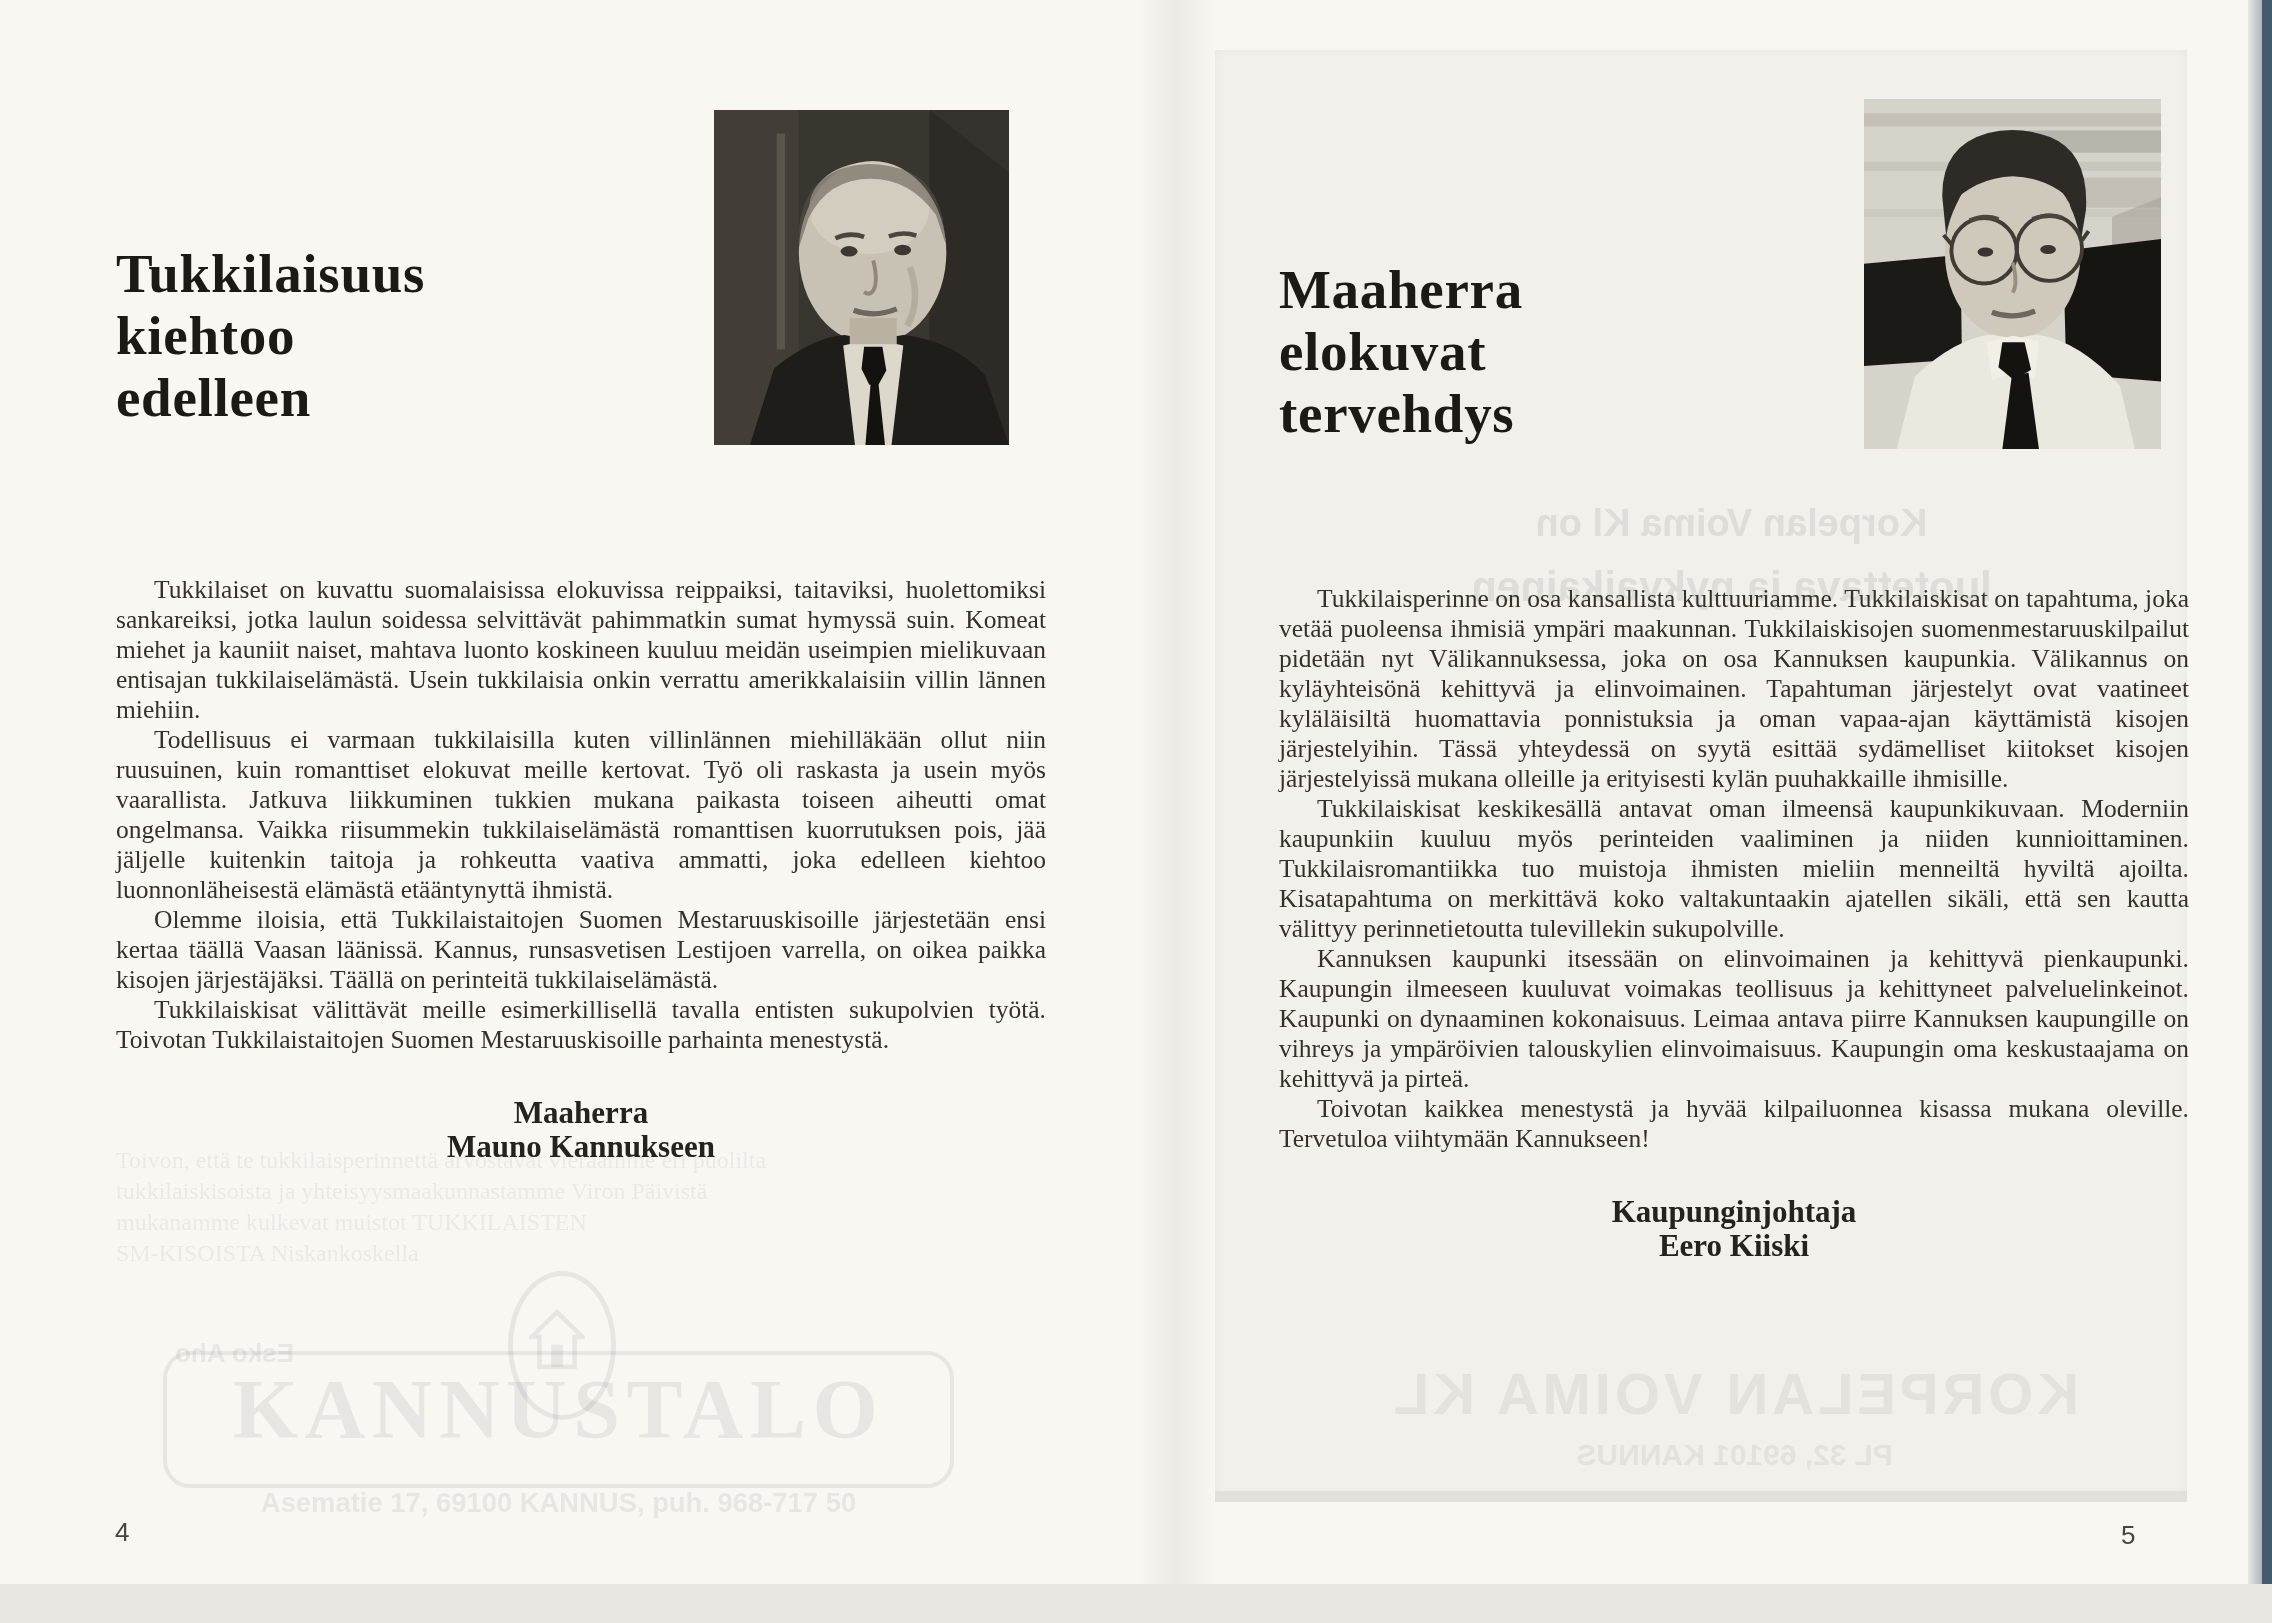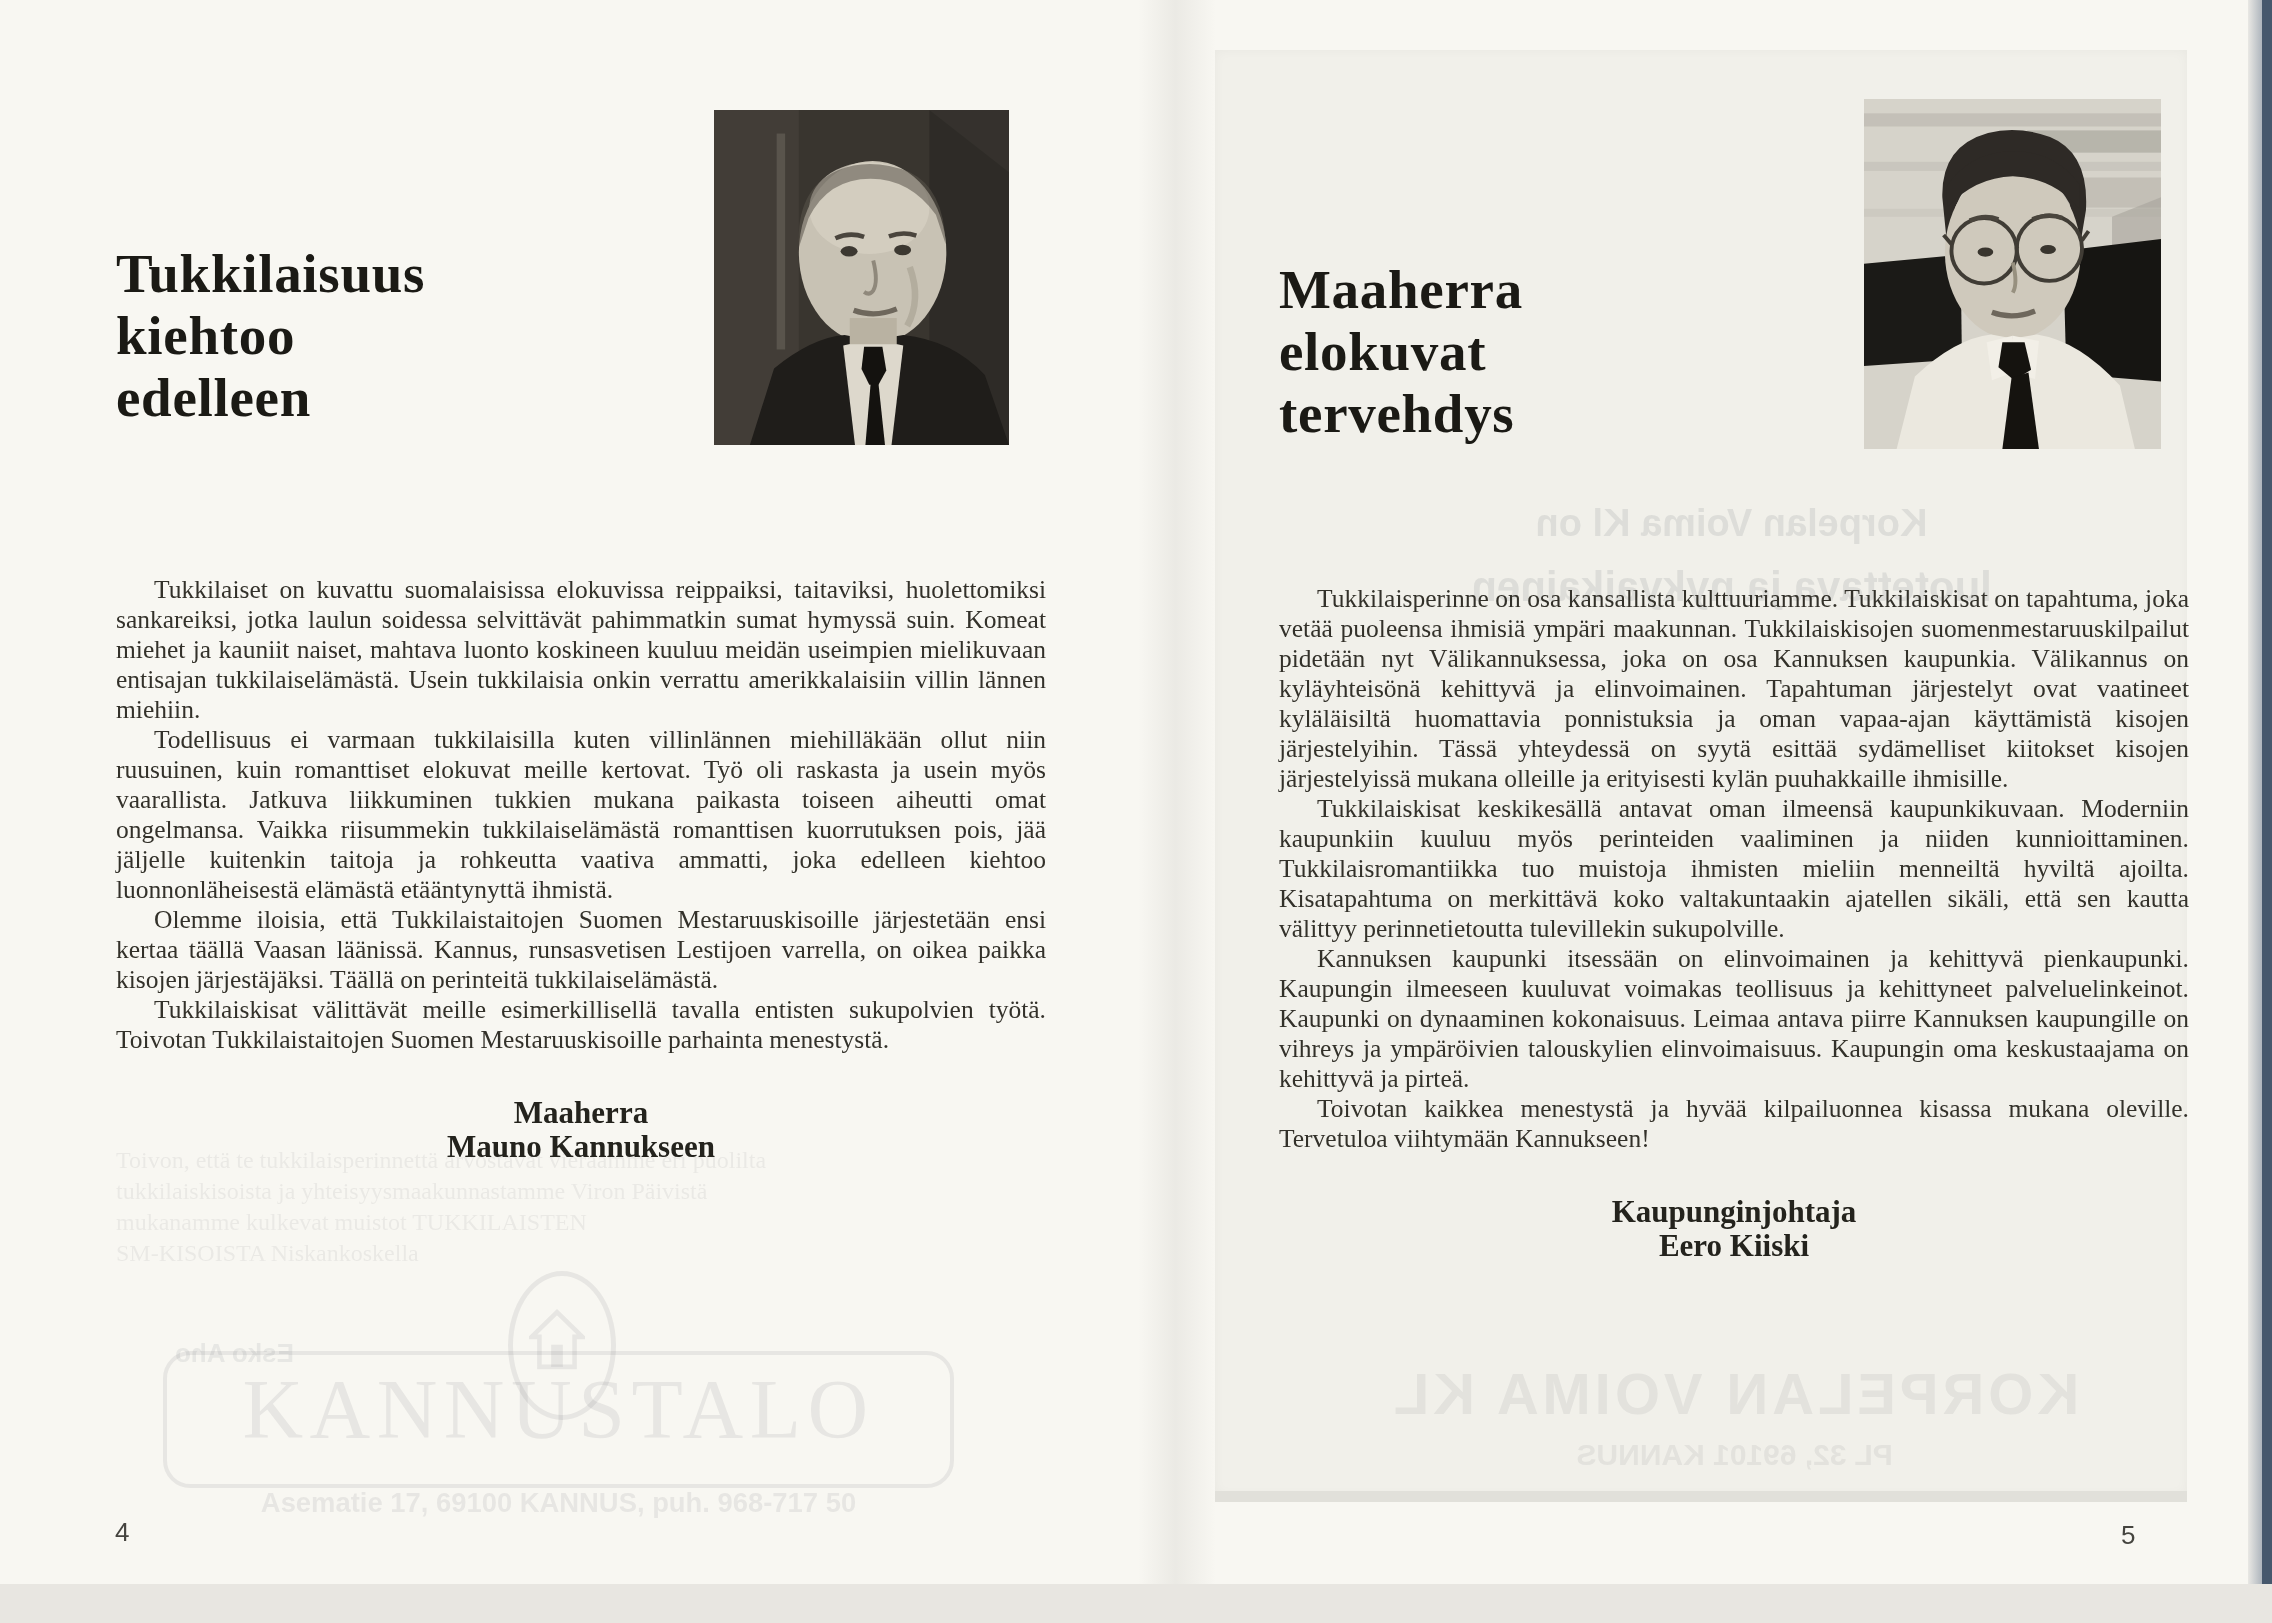--- a/index.html
+++ b/index.html
@@ -42,21 +42,21 @@
   .ghost-lines{left:116px;top:1145px;width:941px;font-size:24px;line-height:31px;color:rgba(40,45,60,0.065);}
   .ghost-name{left:175px;top:1338px;font-size:26px;font-weight:bold;color:rgba(40,45,60,0.08);
               transform:scaleX(-1);font-family:"Liberation Sans", sans-serif;}
   .ghost-ad{left:163px;top:1271px;width:791px;color:rgba(55,60,75,0.085);}
   .ghost-ad .oval{position:absolute;left:345px;top:0;width:98px;height:139px;border:5.2px solid rgba(55,60,75,0.085);
                   border-radius:50%;}
   .ghost-ad .house{position:absolute;left:366px;top:37px;width:56px;height:63px;}
   .ghost-ad .box{position:absolute;left:0;top:80px;width:783px;height:129px;
                  border:4.6px solid rgba(55,60,75,0.085);border-radius:27.4px;}
   .ghost-ad .brand{position:absolute;left:0;top:90px;width:791px;text-align:center;
-                   font-size:84px;font-weight:normal;letter-spacing:6.5px;font-family:"Liberation Serif", serif;}
+                   font-size:84px;font-weight:bold;letter-spacing:6.5px;font-family:"Liberation Serif", serif;}
   .ghost-ad .addr{position:absolute;left:0;top:216px;width:791px;text-align:center;
                   font-size:27.4px;font-weight:bold;font-family:"Liberation Sans", sans-serif;}
   .ghost-mid{left:1274px;top:502px;width:915px;text-align:center;
              font-family:"Liberation Sans", sans-serif;font-weight:bold;color:rgba(50,55,70,0.10);}
   .ghost-mid .g1{font-size:38px;transform:scaleX(-1);margin-bottom:18.3px;}
   .ghost-mid .g2{font-size:42px;transform:scaleX(-1);}
   .ghost-footer{left:1300px;top:1360px;width:869px;text-align:center;
                 font-family:"Liberation Sans", sans-serif;font-weight:bold;color:rgba(50,55,70,0.075);}
   .ghost-footer .g1{font-size:58px;letter-spacing:3.9px;transform:scaleX(-1);}
   .ghost-footer .g2{font-size:30px;margin-top:10.5px;transform:scaleX(-1);}

